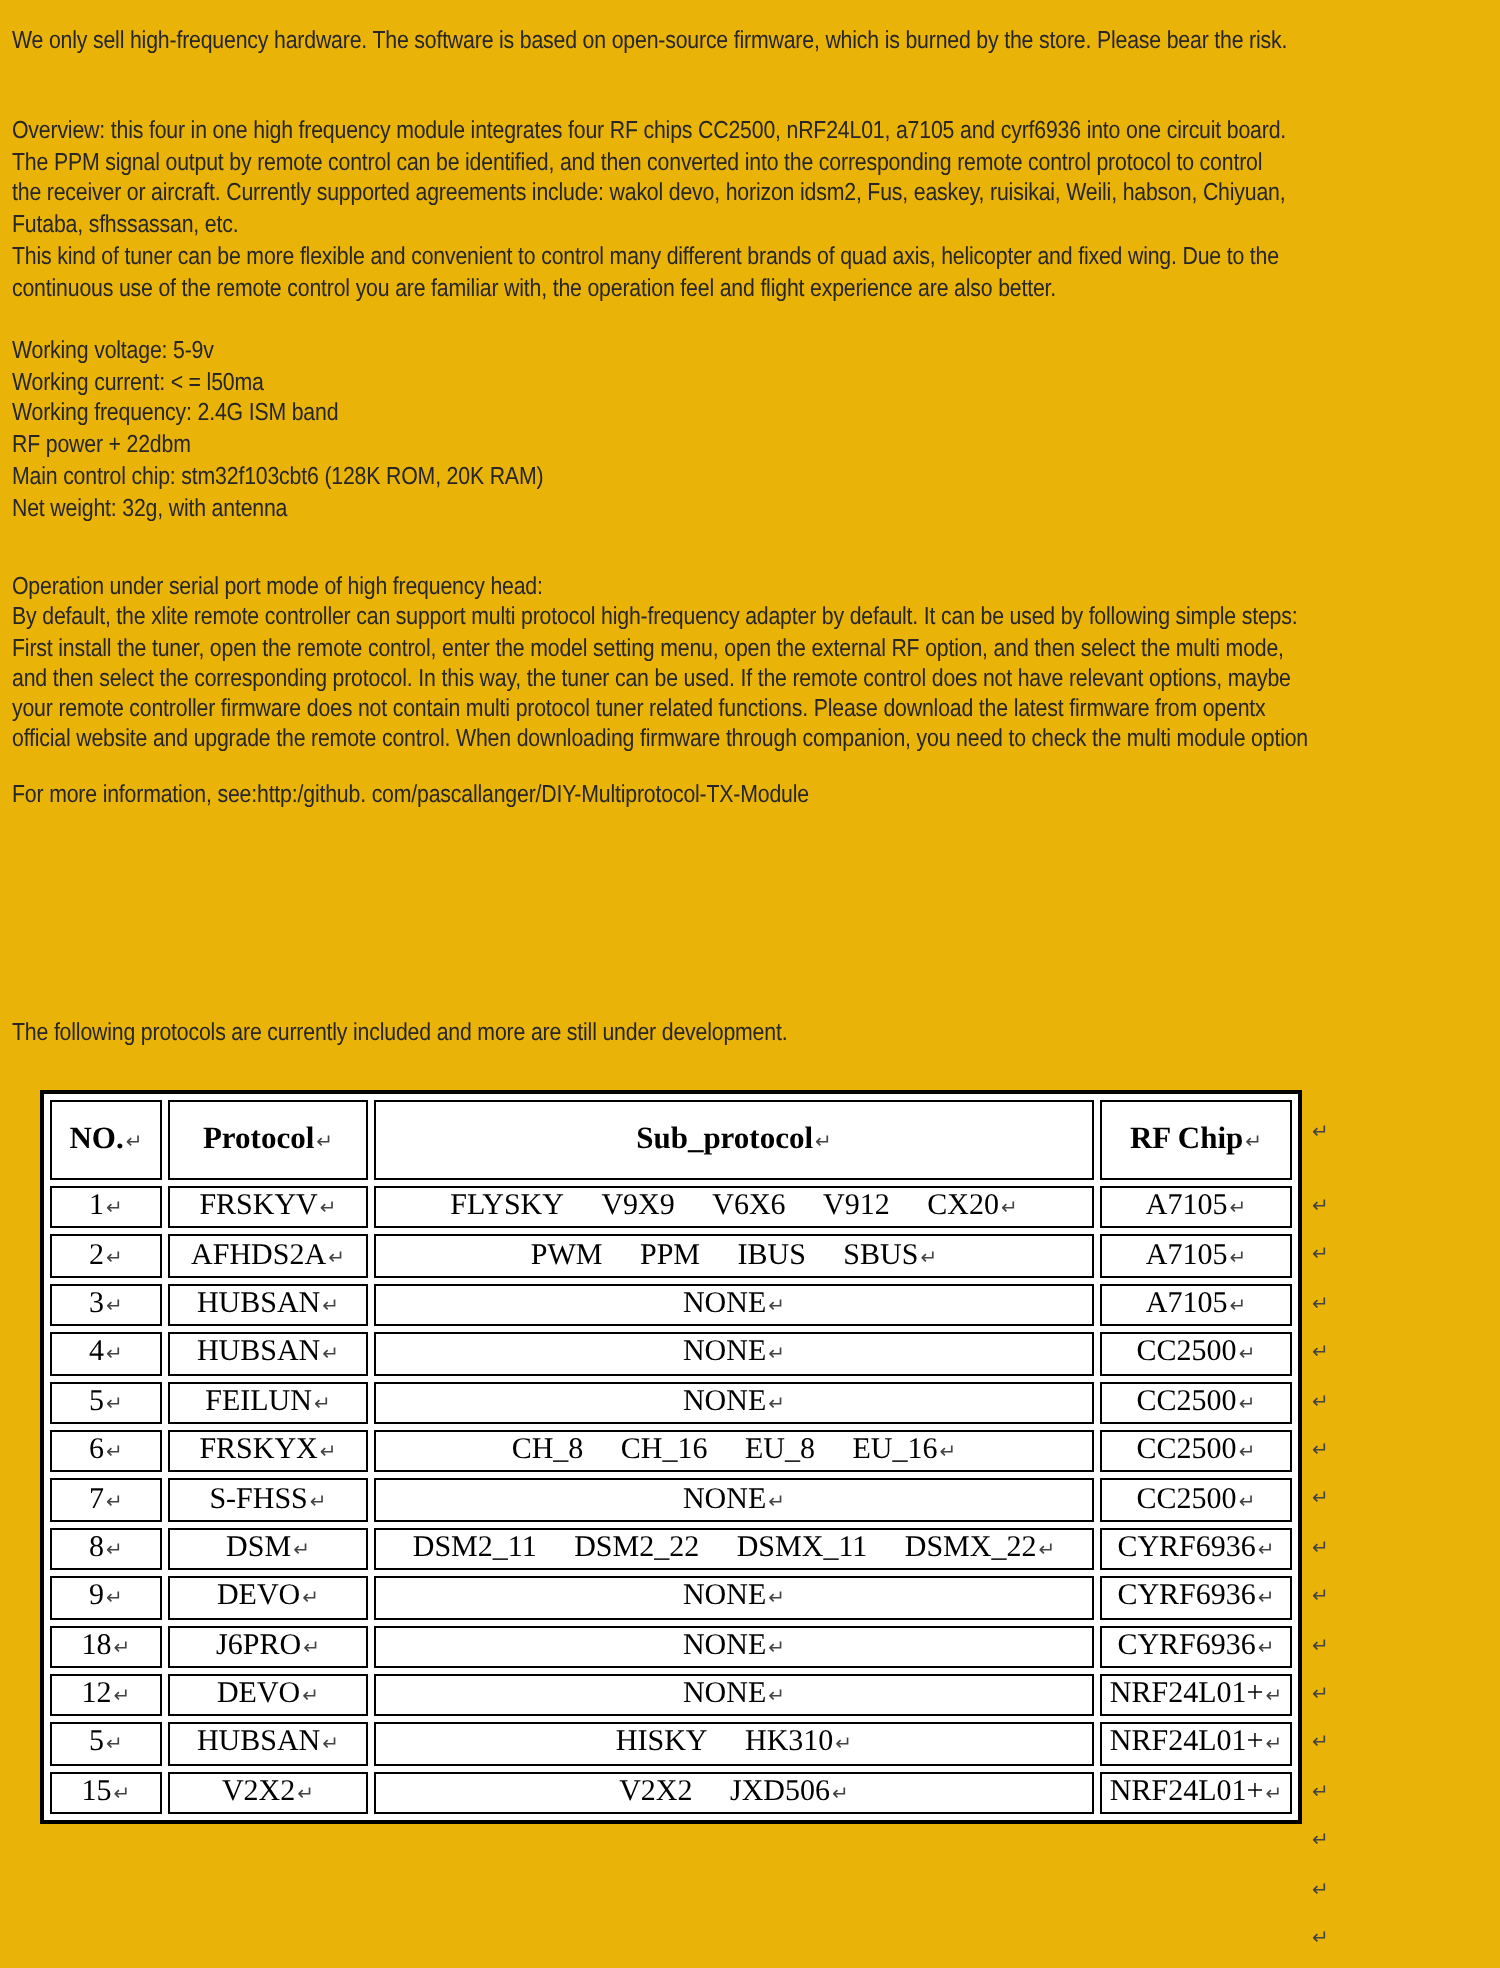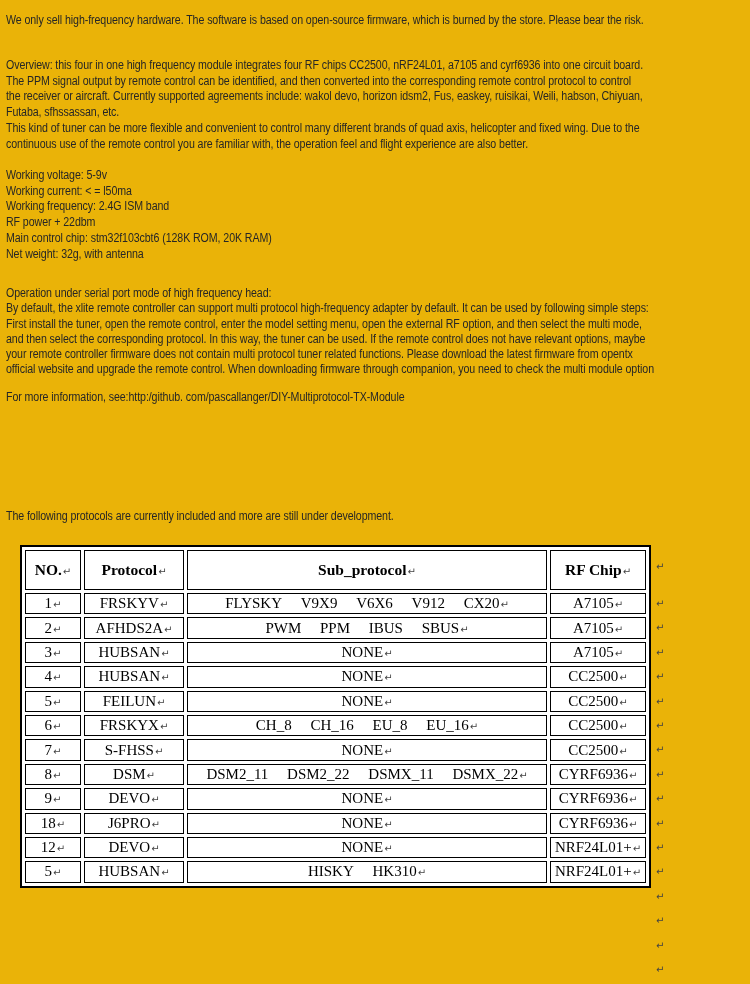--- a/index.html
+++ b/index.html
@@ -136,20 +136,26 @@
             <td><span>DEVO</span><span class="pmark">↵</span></td>
             <td><span>NONE</span><span class="pmark">↵</span></td>
             <td><span>NRF24L01+</span><span class="pmark">↵</span></td>
           </tr>
           <tr>
             <td><span>5</span><span class="pmark">↵</span></td>
             <td><span>HUBSAN</span><span class="pmark">↵</span></td>
             <td><span>HISKY&nbsp;&nbsp;&nbsp;&nbsp;&nbsp;HK310</span><span class="pmark">↵</span></td>
             <td><span>NRF24L01+</span><span class="pmark">↵</span></td>
           </tr>
+          <tr>
+            <td><span>15</span><span class="pmark">↵</span></td>
+            <td><span>V2X2</span><span class="pmark">↵</span></td>
+            <td><span>V2X2&nbsp;&nbsp;&nbsp;&nbsp;&nbsp;JXD506</span><span class="pmark">↵</span></td>
+            <td><span>NRF24L01+</span><span class="pmark">↵</span></td>
+          </tr>
         </tbody>
     </table>
     <div id="rowmarks">
         <span class="rmark" style="top: 16px;">↵</span>
         <span class="rmark" style="top: 53px;">↵</span>
         <span class="rmark" style="top: 77.4px;">↵</span>
         <span class="rmark" style="top: 101.8px;">↵</span>
         <span class="rmark" style="top: 126.2px;">↵</span>
         <span class="rmark" style="top: 150.6px;">↵</span>
         <span class="rmark" style="top: 175px;">↵</span>

